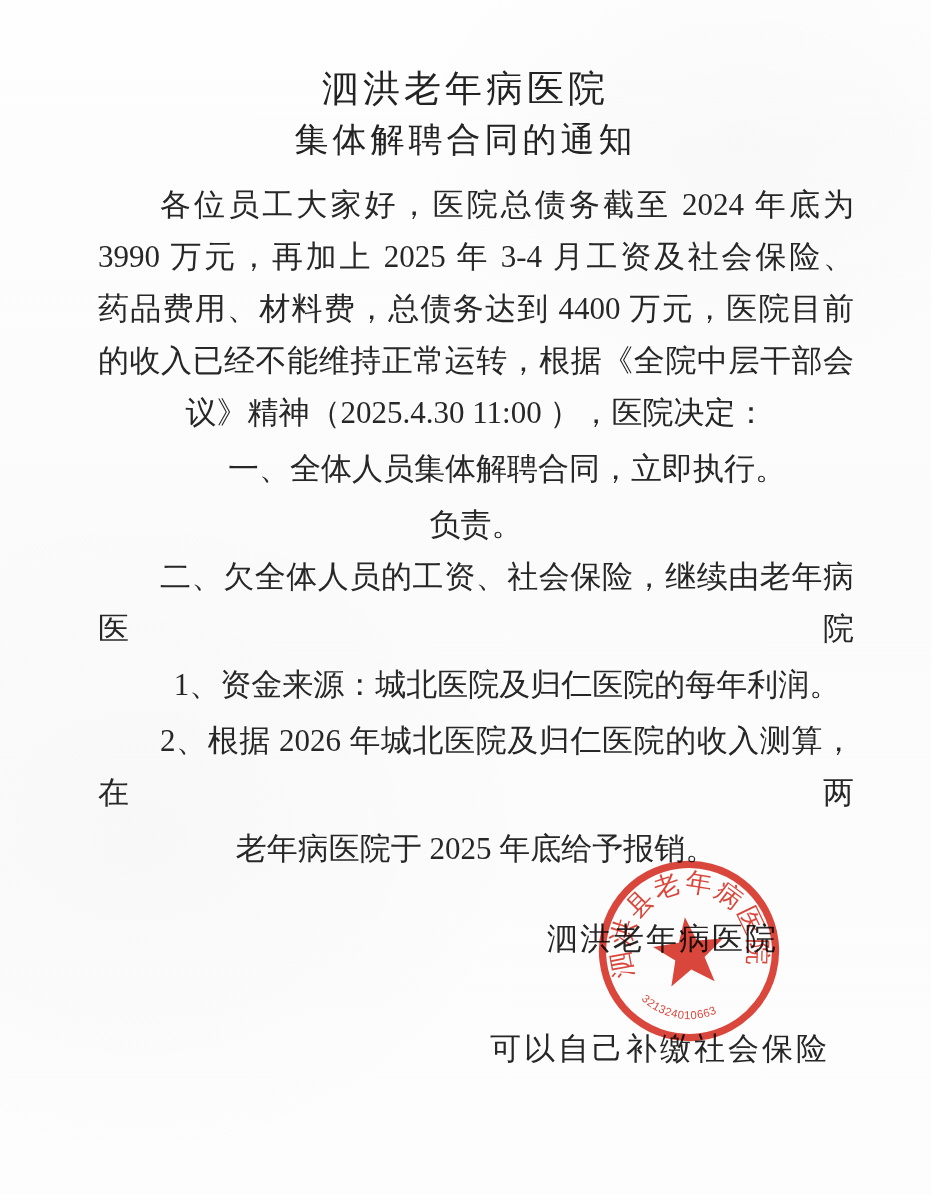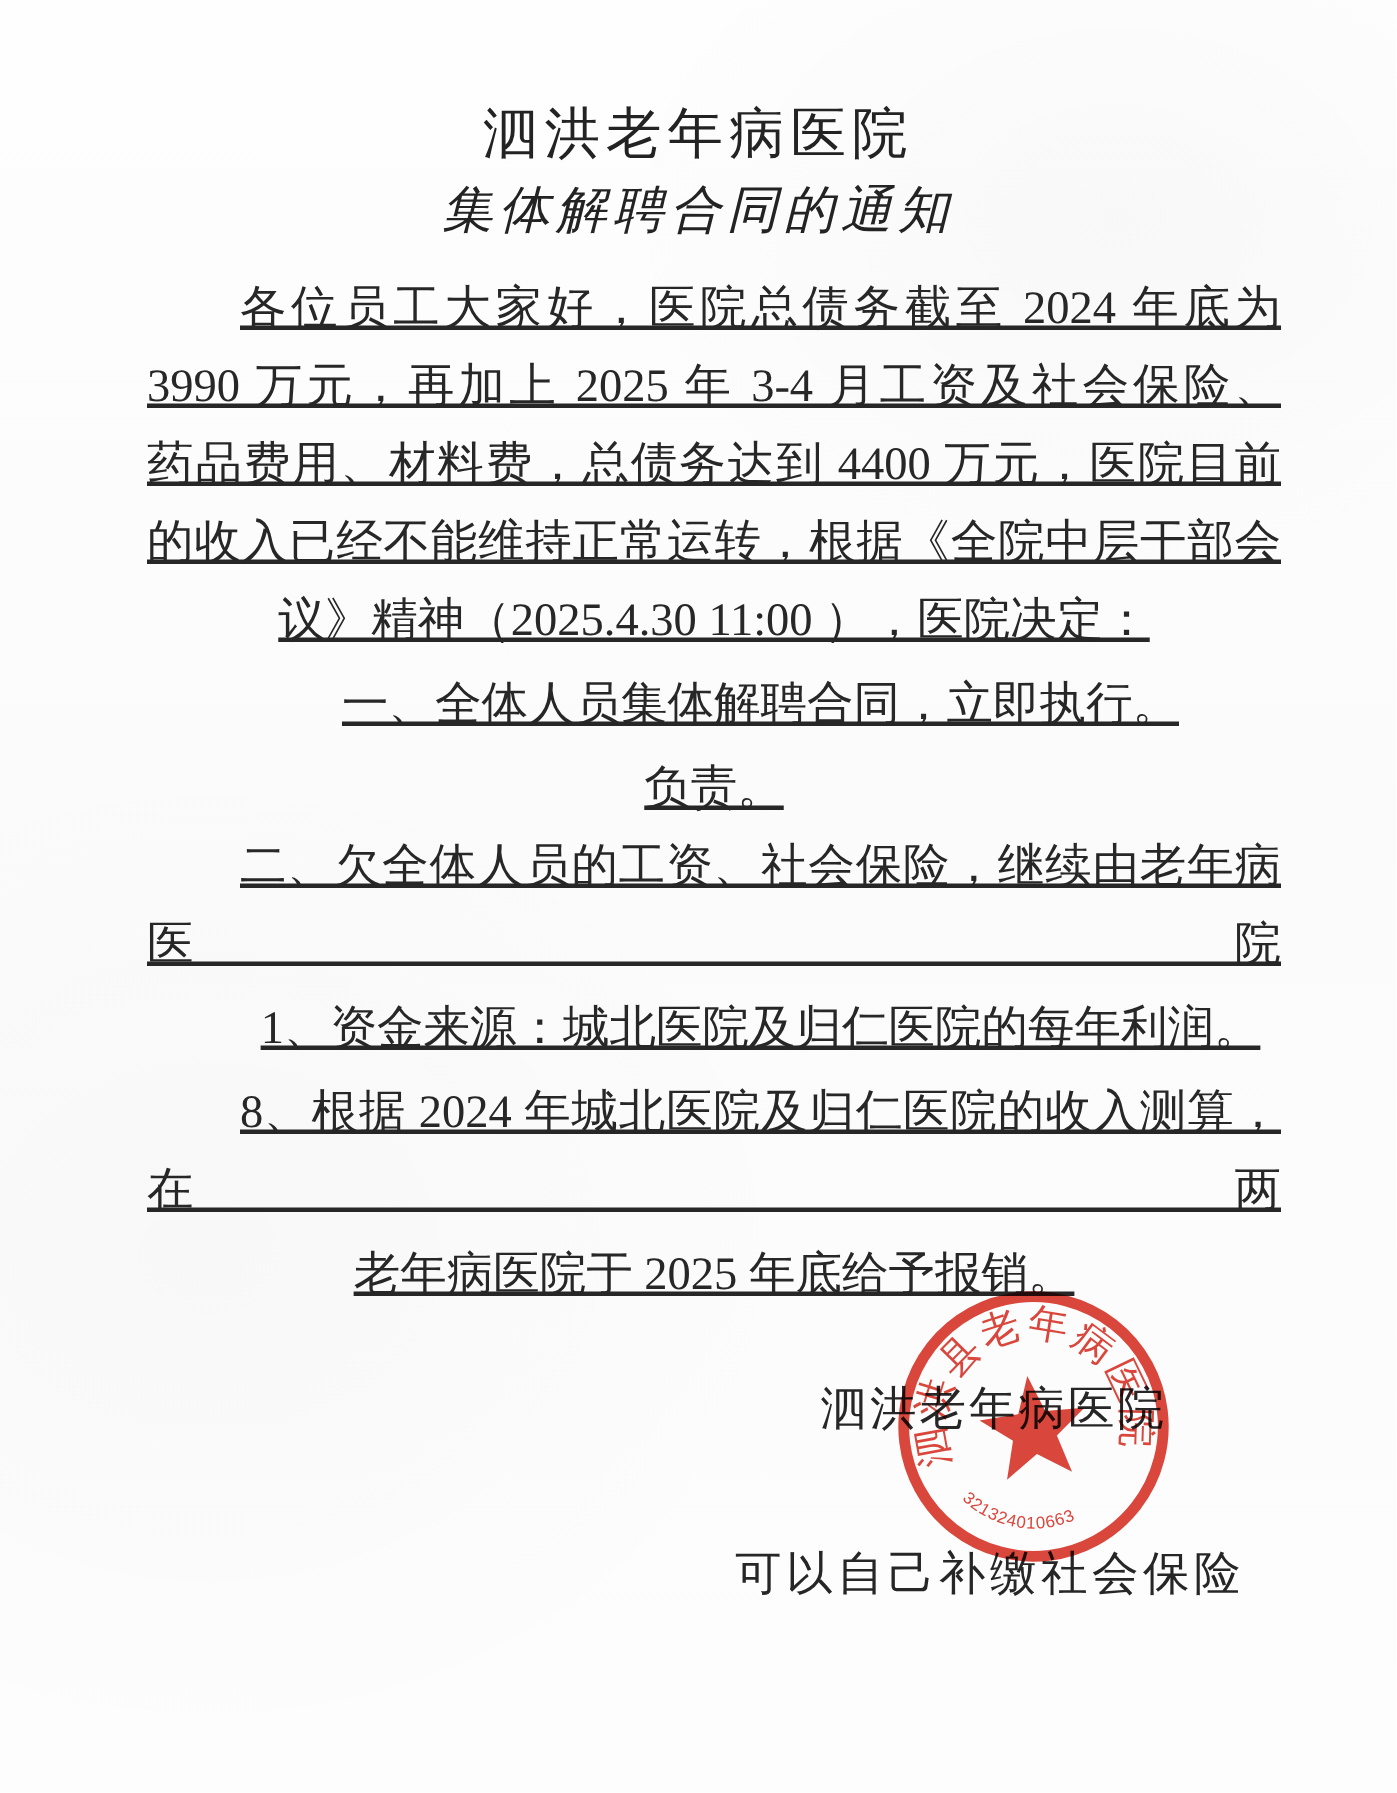--- a/index.html
+++ b/index.html
@@ -14,26 +14,26 @@
       radial-gradient(ellipse 500px 360px at 80% 12%, rgba(0,0,0,0.018), transparent 70%),
       radial-gradient(ellipse 600px 500px at 15% 70%, rgba(0,0,0,0.014), transparent 70%),
       linear-gradient(180deg,#fefefe 0%,#fbfbfb 45%,#fdfdfd 100%);
     color:#2c2c2c;
   }
   .doc-title{
     position:absolute;left:0;width:100%;text-align:center;
     color:#232323;white-space:nowrap;
   }
   .doc-title.t1{top:64px;font-size:37px;letter-spacing:4px;}
-  .doc-title.t2{top:117px;font-size:34px;letter-spacing:4px;font-style:italic;}
+  .doc-title.t2{top:117px;font-size:34px;letter-spacing:4px;}
   .doc-body{
     position:absolute;left:98px;top:179px;width:756px;
     font-size:31px;line-height:52px;color:#272727;
   }
-  .para{margin:0 0 4px 0;text-decoration:underline;}
+  .para{margin:0 0 4px 0;}
   .line{min-height:52px;text-align:center;}
   .line.just{text-align:justify;text-align-last:justify;}
   .line.ind{text-indent:62px;}
   .signature{
     position:absolute;top:918px;right:153px;
     font-size:31px;letter-spacing:2px;color:#262626;white-space:nowrap;
   }
   .doc-date{
     position:absolute;top:1028px;right:101px;
     font-size:31px;letter-spacing:3px;color:#262626;white-space:nowrap;
@@ -63,21 +63,21 @@
         <div class="line ind">一、全体人员集体解聘合同，立即执行。</div>
       </div>
       <div class="para">
         <div class="line">负责。</div>
         <div class="line just ind">二、欠全体人员的工资、社会保险，继续由老年病医院</div>
       </div>
       <div class="para">
         <div class="line ind">1、资金来源：城北医院及归仁医院的每年利润。</div>
       </div>
       <div class="para">
-        <div class="line just ind">8、根据 2024 年城北医院及归仁医院的收入测算，在两</div>
+        <div class="line just ind">2、根据 2026 年城北医院及归仁医院的收入测算，在两</div>
       </div>
       <div class="para">
         <div class="line">老年病医院于 2025 年底给予报销。</div>
       </div>
     </div>
 
   <div class="signature">泗洪老年病医院</div>
 
   <div class="doc-date">可以自己补缴社会保险</div>
 

